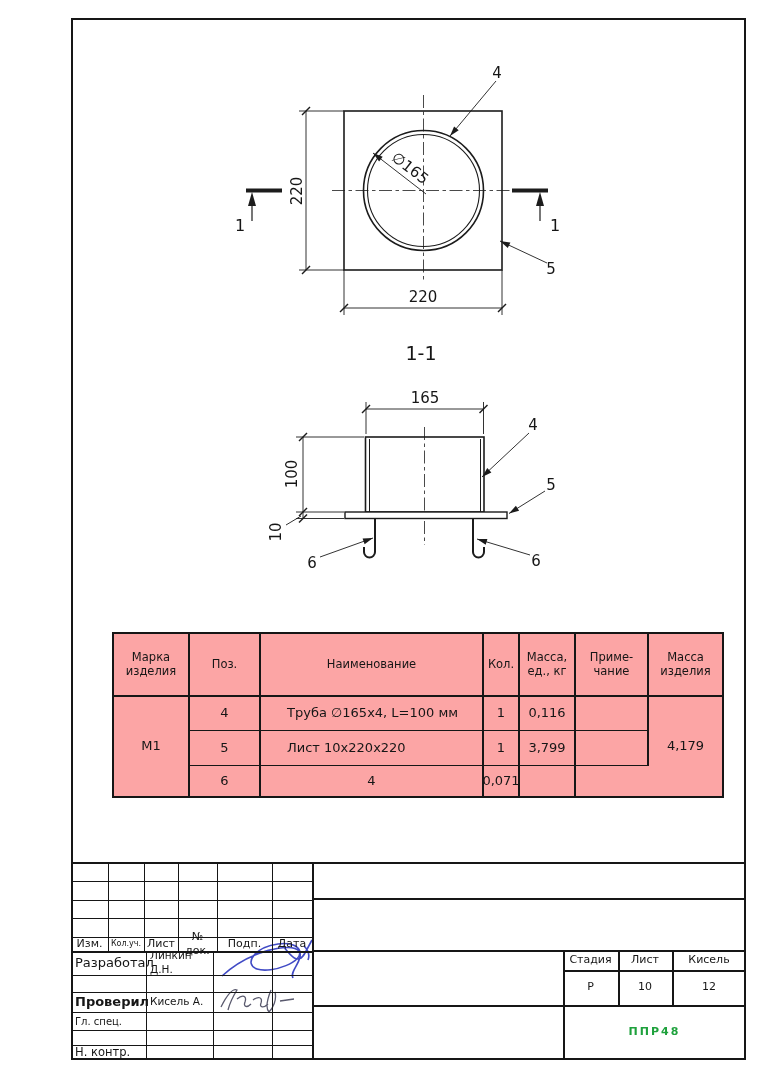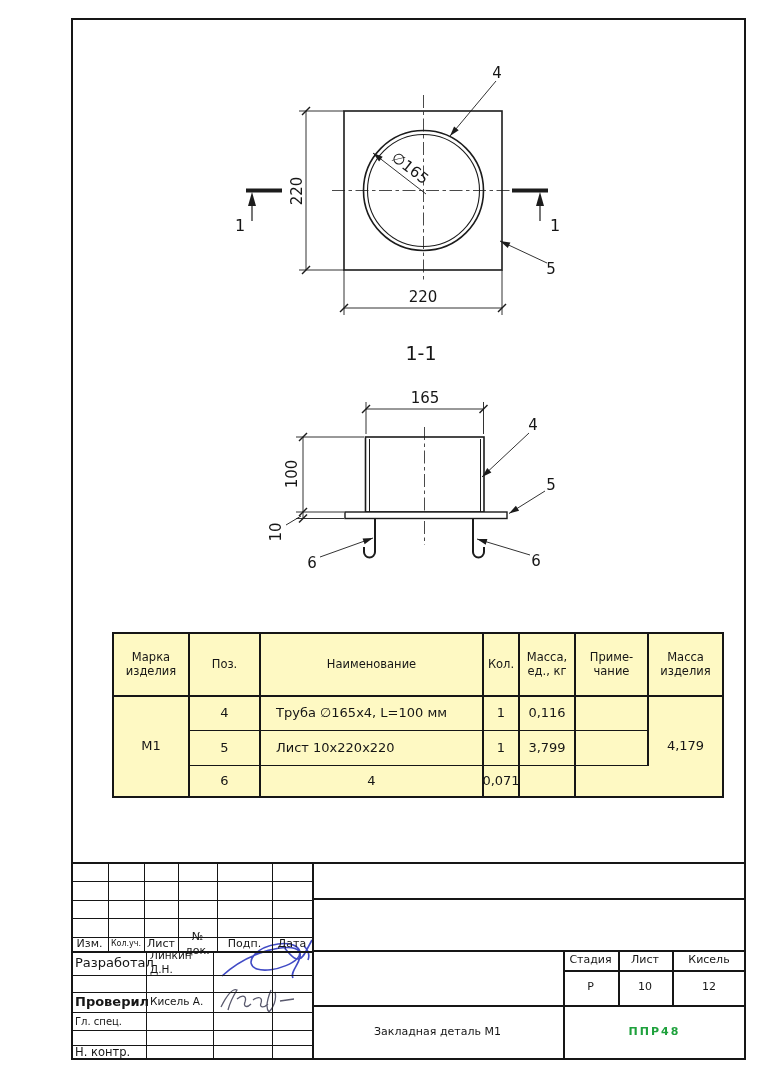--- a/index.html
+++ b/index.html
@@ -5,28 +5,28 @@
   html,body{margin:0;padding:0;background:#e8e8e8;}
   .page{position:relative;width:763px;height:1080px;background:#ffffff;outline:1px solid #b9b9b9;
         font-family:"DejaVu Sans","Liberation Sans",sans-serif;color:#161616;overflow:hidden;}
   .frame{position:absolute;left:71px;top:18px;width:675px;height:1042px;border:2px solid #161616;box-sizing:border-box;}
   svg{position:absolute;left:0;top:0;}
 
   
   .spec{position:absolute;left:112px;top:632px;display:grid;
         grid-template-columns:76px 71px 223px 36px 56px 73px 73px;
         grid-template-rows:63px 34px 35px 30px;
-        border:2px solid #161616;background:#fef9c3;}
+        border:2px solid #161616;background:#fca5a5;}
   .spec div{box-sizing:border-box;display:flex;align-items:center;justify-content:center;
             border-right:2px solid #161616;border-bottom:1.5px solid #161616;
             font-size:13px;line-height:1.15;text-align:center;}
   .spec .hc{font-size:11.5px;white-space:pre-line;border-bottom:2px solid #161616;padding:2px;}
   .spec .last-col{border-right:none;}
   .spec .last-row{border-bottom:none;}
-  .spec .name{justify-content:flex-start;padding-left:15px;text-align:left;}
+  .spec .name{justify-content:flex-start;padding-left:26px;text-align:left;}
   .spec .mark-cell{grid-row:2/5;grid-column:1;border-bottom:none;}
   .spec .total-cell{grid-row:2/5;grid-column:7;border-bottom:none;border-right:none;}
 
   
   .tblock{position:absolute;left:71px;top:862px;width:624px;height:198px;}
   .tblock .hl,.tblock .vl{position:absolute;background:#161616;}
   .tblock .txt{position:absolute;display:flex;align-items:center;justify-content:center;
                text-align:center;font-size:11px;line-height:1.3;}
   .tblock .left-pad{justify-content:flex-start;padding-left:4px;text-align:left;}
   .rev-h{font-size:9.5px;}
@@ -236,21 +236,20 @@
     <div class="txt rev-h" style="left:146px;top:75px;width:55px;height:14px;">Подп.</div>
     <div class="txt rev-h" style="left:201px;top:75px;width:40px;height:14px;">Дата</div>
 
     <div class="txt left-pad" style="left:0;top:89px;width:75px;height:24px;font-size:13px;">Разработал</div>
     <div class="txt left-pad" style="left:75px;top:89px;width:67px;height:24px;font-size:10.5px;">Линкин Д.Н.</div>
     <div class="txt left-pad" style="left:0;top:130px;width:75px;height:20px;font-size:13px;font-weight:bold;">Проверил</div>
     <div class="txt left-pad" style="left:75px;top:130px;width:67px;height:20px;font-size:10.5px;">Кисель А.</div>
     <div class="txt left-pad" style="left:0;top:150px;width:75px;height:18px;font-size:10px;">Гл. спец.</div>
     <div class="txt left-pad" style="left:0;top:183px;width:75px;height:15px;font-size:11.5px;">Н. контр.</div>
 
-    <div class="txt sheet-title" style="left:241px;top:143px;width:251px;height:55px;">Закладная деталь М1</div>
 
     <div class="txt" style="left:492px;top:88px;width:55px;height:20px;">Стадия</div>
     <div class="txt" style="left:547px;top:88px;width:54px;height:20px;">Лист</div>
     <div class="txt" style="left:601px;top:88px;width:74px;height:20px;">Кисель</div>
     <div class="txt stage-val" style="left:492px;top:108px;width:55px;height:35px;">Р</div>
     <div class="txt stage-val" style="left:547px;top:108px;width:54px;height:35px;">10</div>
     <div class="txt stage-val" style="left:601px;top:108px;width:74px;height:35px;">12</div>
 
     <div class="txt logo" style="left:492px;top:143px;width:183px;height:55px;">ППР48</div>
   </div>

